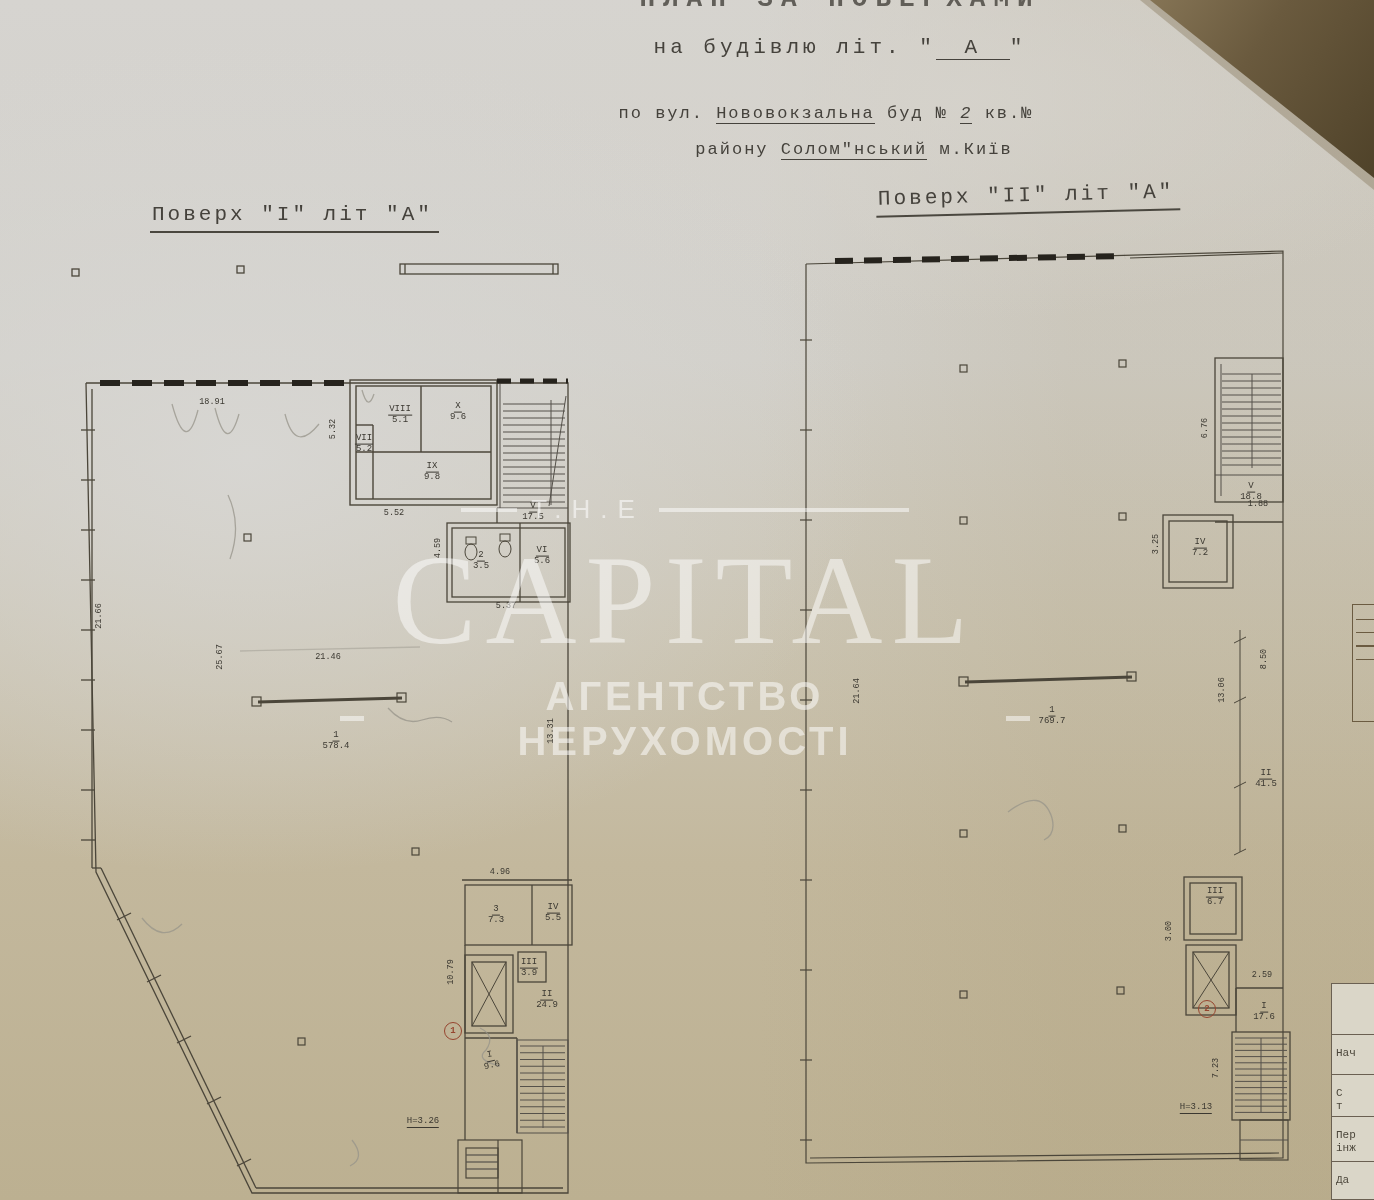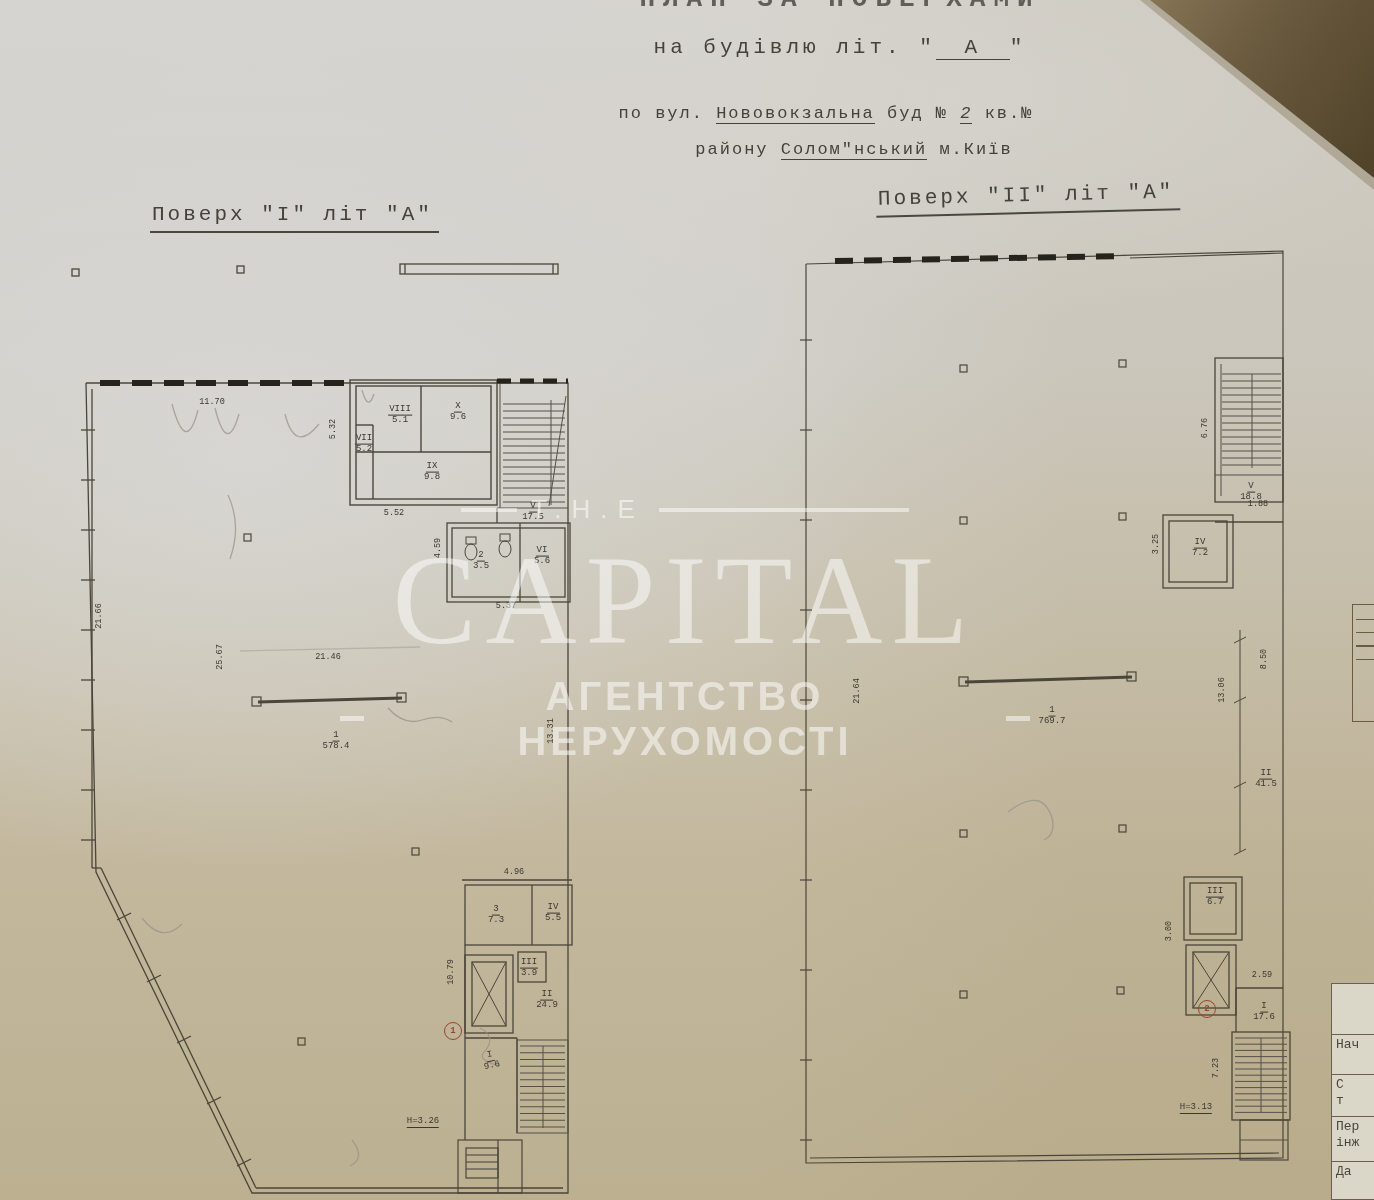--- a/index.html
+++ b/index.html
@@ -41,22 +41,22 @@
   .dim.v{transform:translate(-50%,-50%) rotate(-90deg);}
   .note{position:absolute;transform:translate(-50%,-50%);font-size:9px;color:#3b3831;
     border-bottom:1px solid #3b3831;padding-bottom:1px;white-space:nowrap;}
   .circ{position:absolute;transform:translate(-50%,-50%);width:16px;height:16px;
     border:1.4px solid #96452f;border-radius:50%;color:#96452f;font-size:9px;font-weight:bold;
     display:flex;align-items:center;justify-content:center;}
   
   .tblock{position:absolute;left:1331px;top:983px;width:43px;height:217px;
     border:1.2px solid #6a6052;border-right:none;background:#dad6c8;
     display:flex;flex-direction:column;box-sizing:border-box;}
-  .tb-cell{border-top:1.2px solid #6a6052;font-size:13px;line-height:1.2;color:#4b463a;
-    padding:2px 0 0 4px;white-space:pre-line;box-sizing:border-box;overflow:hidden;}
+  .tb-cell{border-top:1.2px solid #6a6052;font-size:11px;line-height:1.2;color:#4b463a;
+    padding:12px 0 0 4px;white-space:pre-line;box-sizing:border-box;overflow:hidden;}
   .tb-cell:first-child{border-top:none;}
   .stamp{position:absolute;left:1352px;top:604px;width:30px;height:118px;
     border:1.5px solid #6b5b41;box-sizing:border-box;}
   .stamp i{display:block;height:1.2px;background:#6b5b41;margin:0 3px;}
   .stamp i:nth-child(1){margin-top:14px;} .stamp i{margin-bottom:12px;}
   
   .wm{position:absolute;left:340px;top:494px;width:690px;text-align:center;
     color:rgba(255,255,255,.55);pointer-events:none;}
   .wm-row{display:flex;align-items:center;justify-content:center;gap:14px;
     font-family:"Liberation Sans",sans-serif;font-size:26px;font-weight:normal;letter-spacing:10px;}
@@ -380,30 +380,30 @@
     </div>
   <div class="room" style="left:547px;top:1000px">
     <span class="num">II</span>
       <span>24.9</span>
     </div>
   <div class="room rot" style="left:491px;top:1061px">
     <span class="num">I</span>
       <span>9.6</span>
     </div>
 
-  <div class="dim" style="left:212px;top:402px">11.70</div>
+  <div class="dim" style="left:212px;top:402px">18.91</div>
   <div class="dim v" style="left:333px;top:429px">5.32</div>
   <div class="dim" style="left:394px;top:513px">5.52</div>
   <div class="dim v" style="left:438px;top:548px">4.59</div>
   <div class="dim" style="left:506px;top:606px">5.37</div>
   <div class="dim v" style="left:99px;top:616px">21.66</div>
   <div class="dim v" style="left:220px;top:657px">25.67</div>
   <div class="dim" style="left:328px;top:657px">21.46</div>
   <div class="dim v" style="left:551px;top:731px">13.31</div>
-  <div class="dim" style="left:514px;top:872px">4.96</div>
+  <div class="dim" style="left:500px;top:872px">4.96</div>
   <div class="dim v" style="left:451px;top:972px">10.79</div>
   <div class="note" style="left:423px;top:1122px">H=3.26</div>
   <div class="circ" style="left:453px;top:1031px">1</div>
 
   <div class="room" style="left:1251px;top:492px">
     <span class="num">V</span>
       <span>18.8</span>
     </div>
   <div class="room" style="left:1200px;top:548px">
     <span class="num">IV</span>

